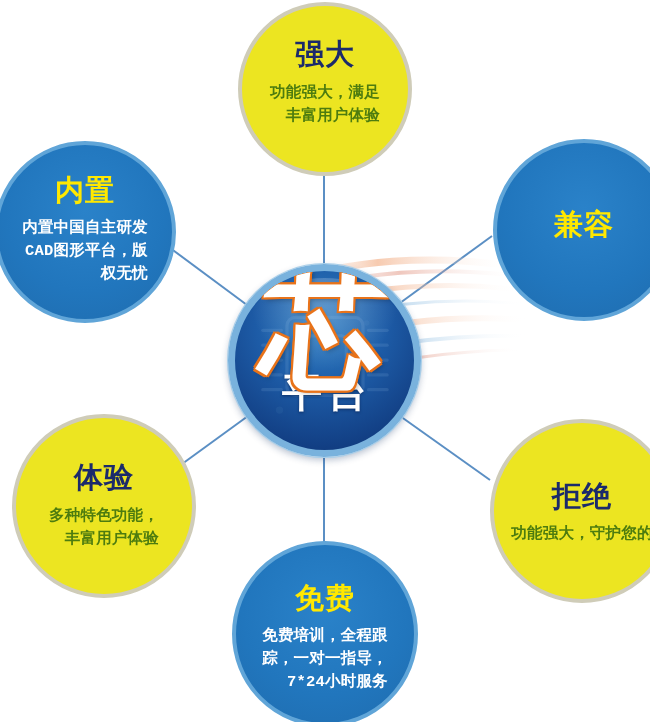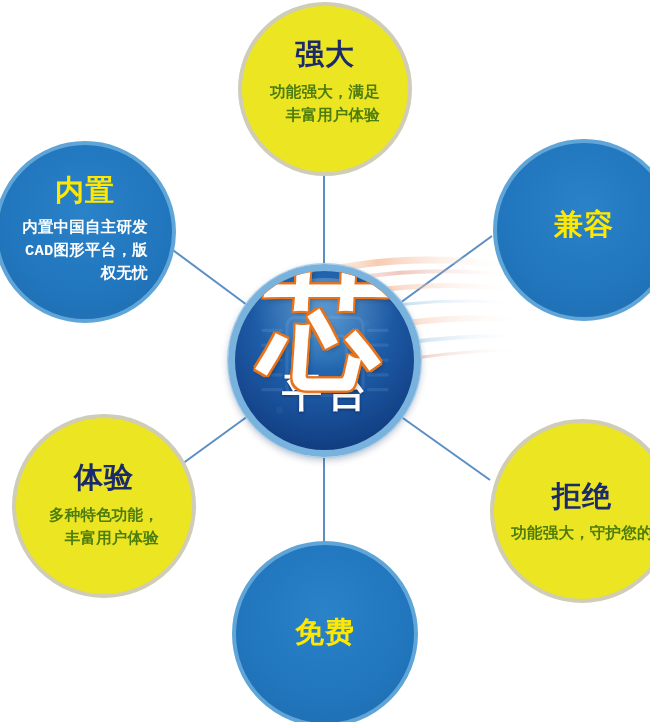--- a/index.html
+++ b/index.html
@@ -269,20 +269,25 @@
       <div class="title">拒绝</div>
       <div class="desc">
         <div>功能强大，守护您的</div>
       </div>
     </div>
   </div>
 
   <div class="node blue" id="node-bottom">
     <div class="inner">
       <div class="title">免费</div>
+      <div class="desc">
+        <div>免费培训，全程跟</div>
+        <div>踪，一对一指导，</div>
+        <div>7*24小时服务</div>
+      </div>
     </div>
   </div>
 
   <div id="hub">
     <svg class="chipwm" viewBox="0 0 193 193">
       <g stroke="#8fb6e0" stroke-width="3.5" fill="none" opacity="0.55" stroke-linecap="round">
         <rect x="56" y="50" width="82" height="84" rx="9"></rect>
         <rect x="74" y="70" width="46" height="46" rx="5"></rect>
         <line x1="30" y1="64" x2="50" y2="64"></line>
         <line x1="30" y1="80" x2="50" y2="80"></line>

